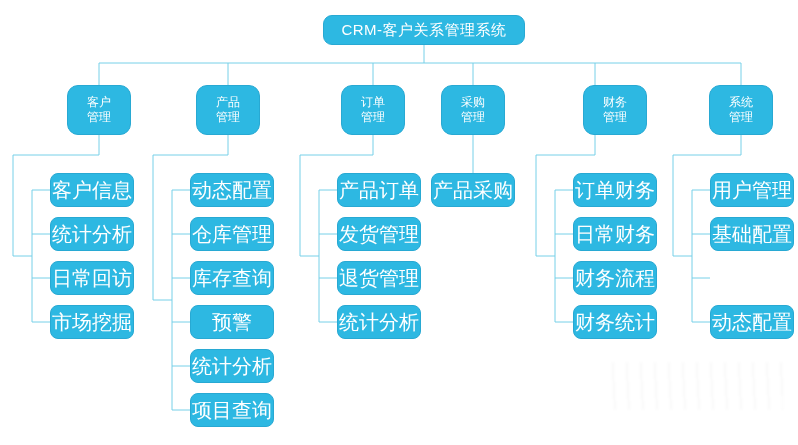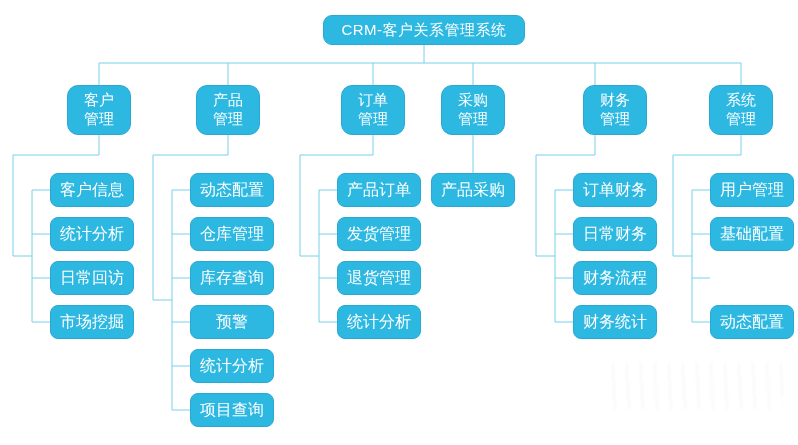--- a/index.html
+++ b/index.html
@@ -21,24 +21,24 @@
     display: flex; align-items: center; justify-content: center;
     text-align: center;
     line-height: 1.25;
   }
   .node-root {
     width: 202px; height: 30px; left: 323px; top: 15px;
     border-radius: 9px; font-size: 15px; letter-spacing: 0.5px;
   }
   .node-l2 {
     width: 64px; height: 50px; border-radius: 11px;
-    top: 85px; font-size: 15px; flex-direction: column;
+    top: 85px; font-size: 12px; flex-direction: column;
   }
   .node-leaf {
-    width: 84px; height: 34px; border-radius: 8px; font-size: 16px;
+    width: 84px; height: 34px; border-radius: 8px; font-size: 20px;
     white-space: nowrap;
   }
   .watermark {
     position: absolute; left: 608px; top: 362px; width: 175px; height: 48px;
     z-index: 0; opacity: 0.05; pointer-events: none;
     background:
       repeating-linear-gradient(87deg, transparent 0 6px, #999 6px 8px, transparent 8px 14px);
     filter: blur(1px);
   }
 </style>

